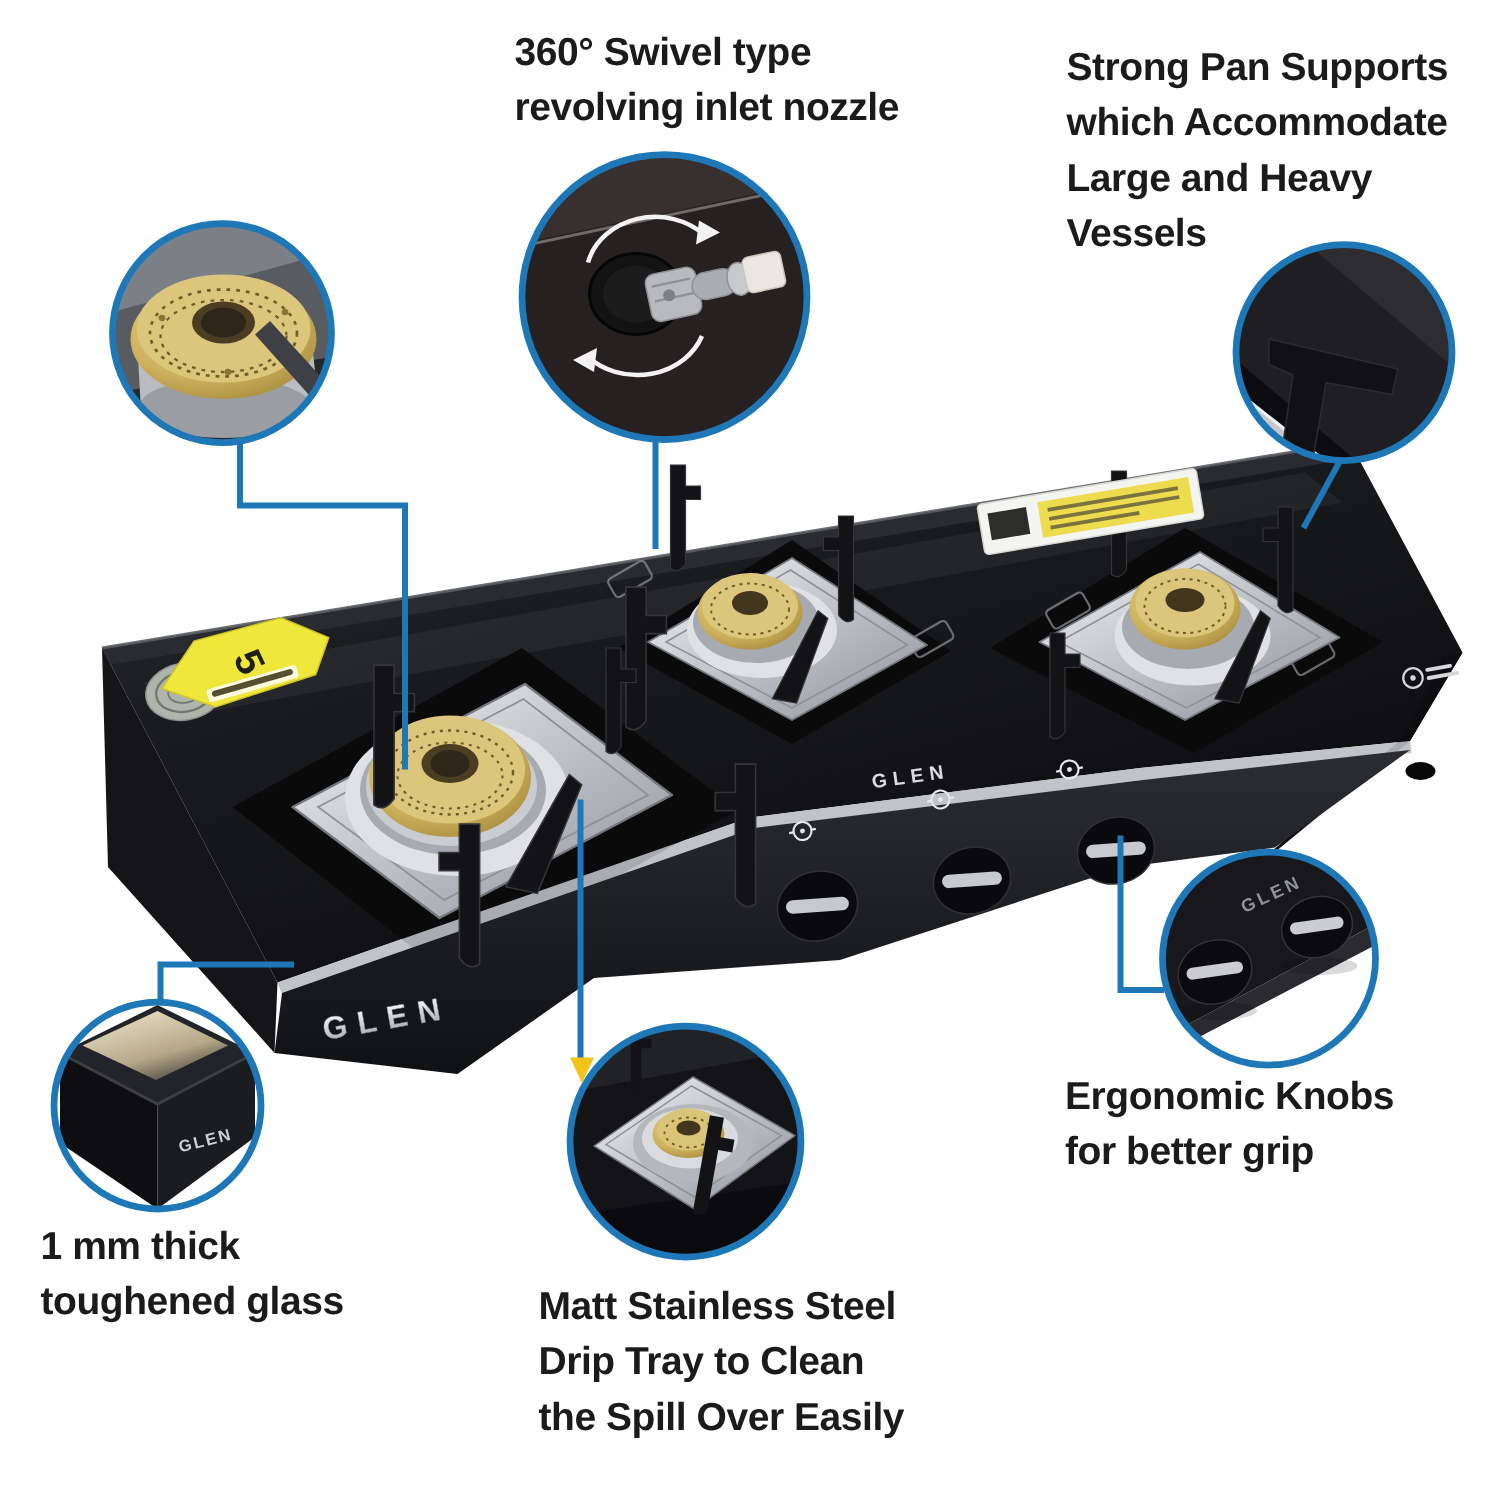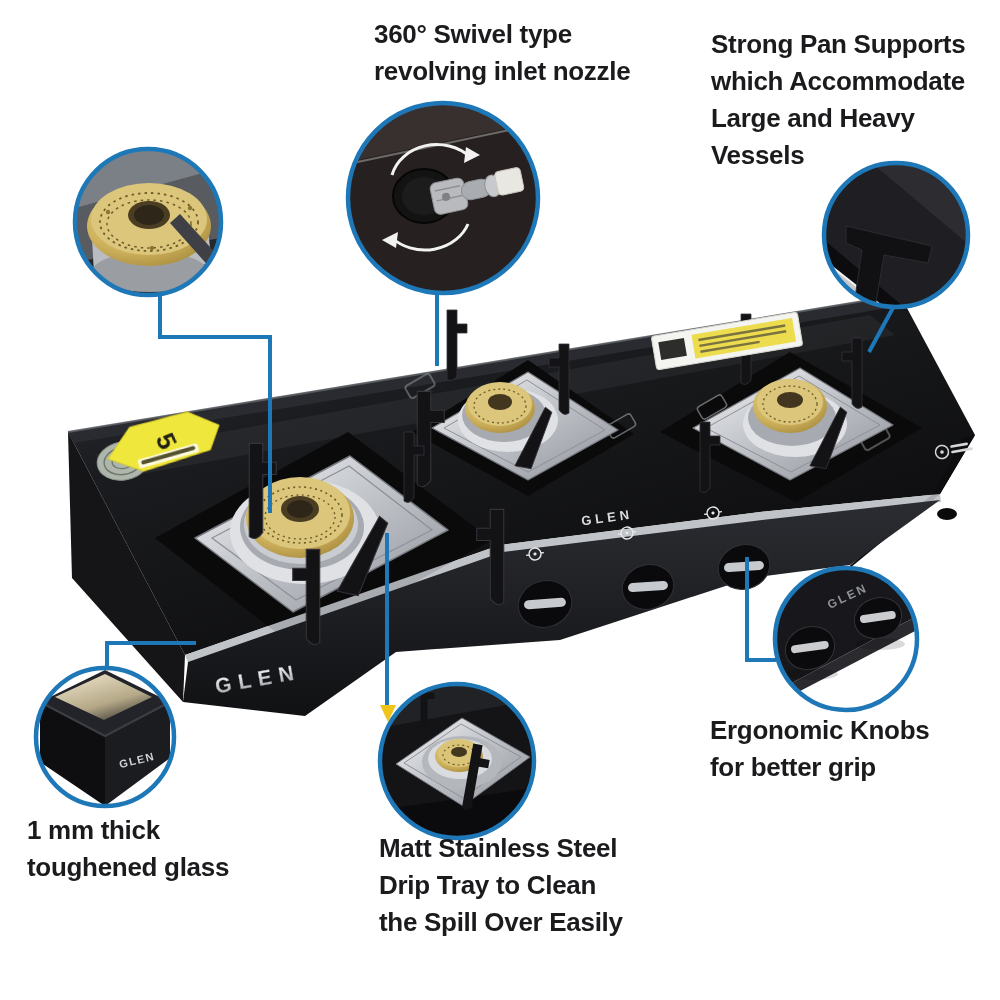--- a/index.html
+++ b/index.html
@@ -311,26 +311,26 @@
     <ellipse cx="459" cy="753" rx="21" ry="14" fill="#d9c478"></ellipse>
     <ellipse cx="459" cy="755" rx="16" ry="10" fill="none" stroke="#6e5d28" stroke-width="1.2" stroke-dasharray="2 3"></ellipse>
     <ellipse cx="459" cy="752" rx="8" ry="5" fill="#43361e"></ellipse>
     <use href="#fin" transform="translate(472,778) rotate(10) scale(0.95)" fill="#131316"></use>
     <use href="#fin" transform="translate(424,708) scale(0.7)" fill="#131316"></use>
   </g>
   <circle cx="457" cy="761" r="77" fill="none" stroke="#1e78b8" stroke-width="4.5"></circle>
   <path d="M380,705 L396,705 L388,722 Z" fill="#f0c419"></path>
 </svg>
 
-<div class="callout-label" style="left:374px;top:16px;">360° Swivel type
+<div class="callout-label" style="left:343px;top:16px;">360° Swivel type
 revolving inlet nozzle</div>
 <div class="callout-label" style="left:711px;top:26px;">Strong Pan Supports
 which Accommodate
 Large and Heavy Vessels</div>
 <div class="callout-label" style="left:710px;top:712px;">Ergonomic Knobs
 for better grip</div>
 <div class="callout-label" style="left:27px;top:812px;">1 mm thick
 toughened glass</div>
-<div class="callout-label" style="left:359px;top:830px;margin-left:20px;">Matt Stainless Steel
+<div class="callout-label" style="left:359px;top:852px;">Matt Stainless Steel
 Drip Tray to Clean
 the Spill Over Easily</div>
 
 </div>
 
 </body></html>

